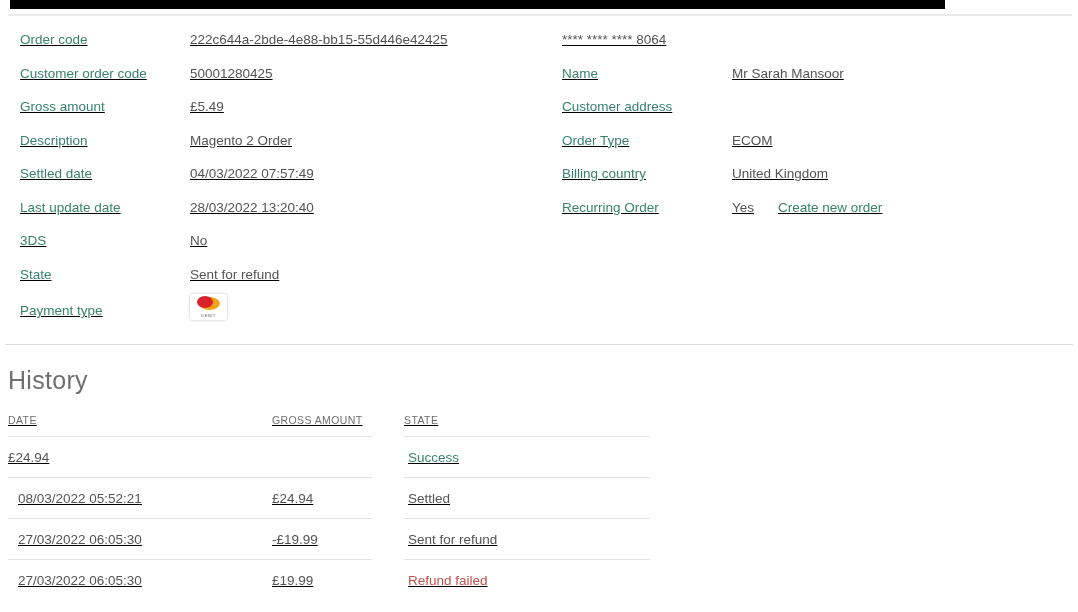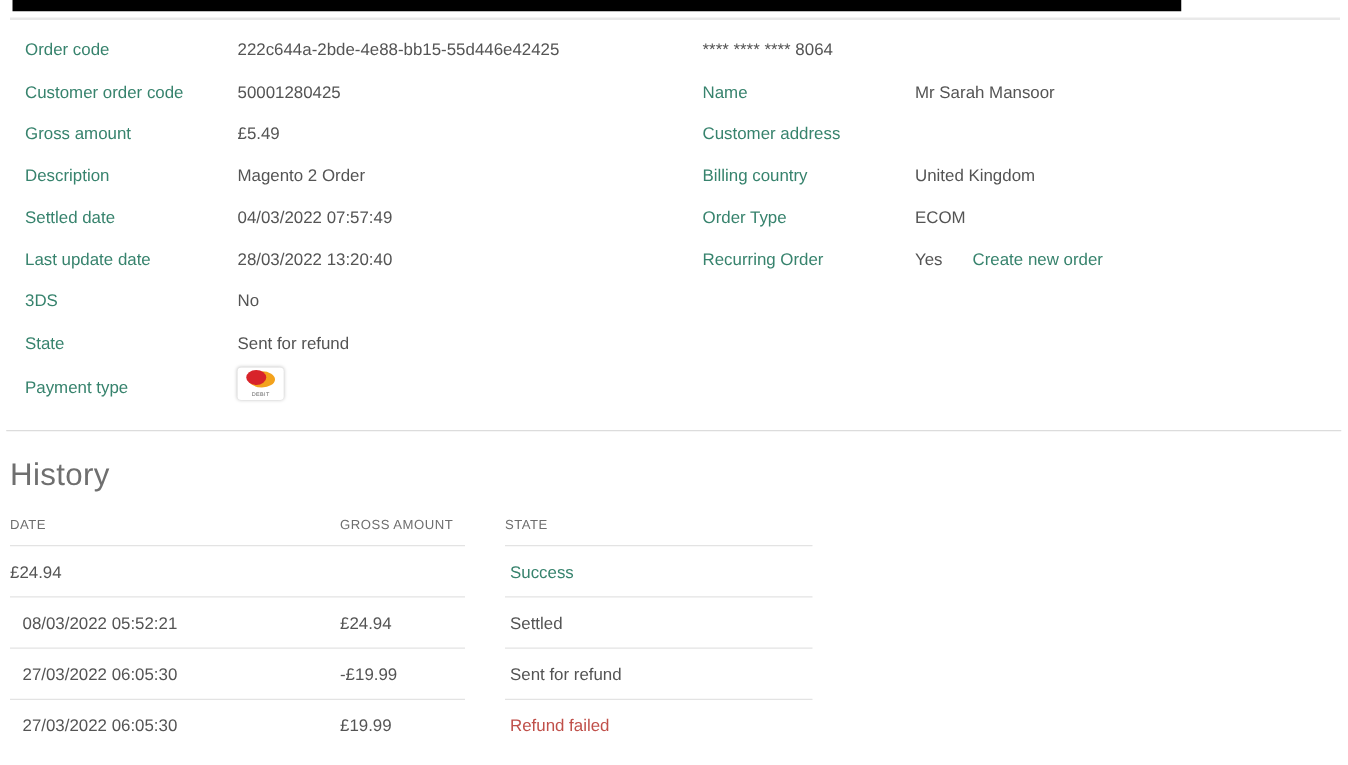--- a/index.html
+++ b/index.html
@@ -25,23 +25,24 @@
     background: #e9e9e9;
   }
   .details {
     display: flex;
     padding: 30px 0 0 20px;
   }
   .col-left { width: 542px; }
   .col-right { flex: 1; }
   .detail-row {
     display: flex;
-    align-items: center;
+    align-items: flex-end;
     margin-bottom: 14.5px;
     line-height: 19px;
+    text-decoration: underline;
   }
   .detail-label {
     width: 170px;
     flex: 0 0 170px;
     color: var(--accent, #37836d);
     font-size: 13.5px;
   }
   .detail-value {
     color: var(--text, #545454);
     font-size: 13.5px;
@@ -102,21 +103,21 @@
     color: #6f6f6f;
     letter-spacing: 0.3px;
     text-align: center;
   }
   .htable {
     position: absolute;
     left: 8px; top: 410px;
     width: 642px;
     font-size: 13.5px;
   }
-  .t-row { display: flex; }
+  .t-row { display: flex; text-decoration: underline; }
   .t-left {
     display: flex;
     width: 364px;
     border-bottom: 1px solid #e3e3e3;
   }
   .t-gap { width: 32px; }
   .t-right {
     width: 246px;
     border-bottom: 1px solid #e3e3e3;
   }
@@ -192,26 +193,26 @@
       <div class="detail-value">**** **** **** 8064</div>
     </div>
     <div class="detail-row">
       <div class="detail-label">Name</div>
       <div class="detail-value">Mr Sarah Mansoor</div>
     </div>
     <div class="detail-row">
       <div class="detail-label">Customer address</div>
     </div>
     <div class="detail-row">
+      <div class="detail-label">Order Type</div>
+      <div class="detail-value">ECOM</div>
+    </div>
+    <div class="detail-row">
       <div class="detail-label">Billing country</div>
       <div class="detail-value">United Kingdom</div>
-    </div>
-    <div class="detail-row">
-      <div class="detail-label">Order Type</div>
-      <div class="detail-value">ECOM</div>
     </div>
     <div class="detail-row">
       <div class="detail-label">Recurring Order</div>
       <div class="detail-value value-with-link">
         <span>Yes</span><a>Create new order</a>
       </div>
     </div>
   </div>
 </div>
 

